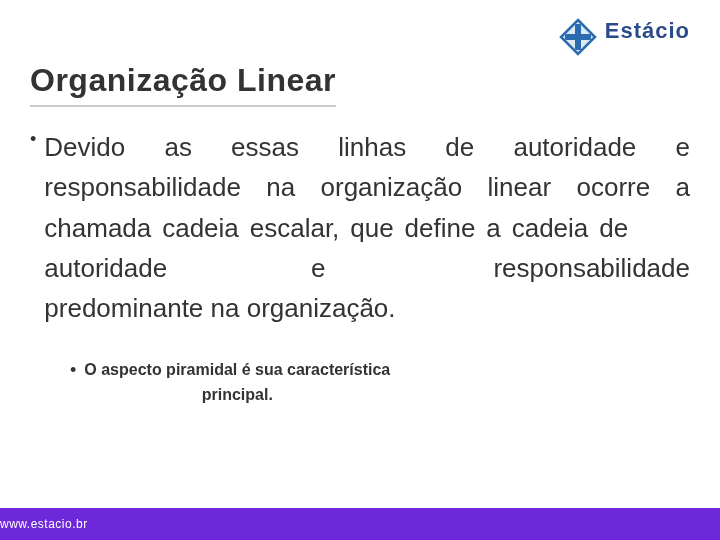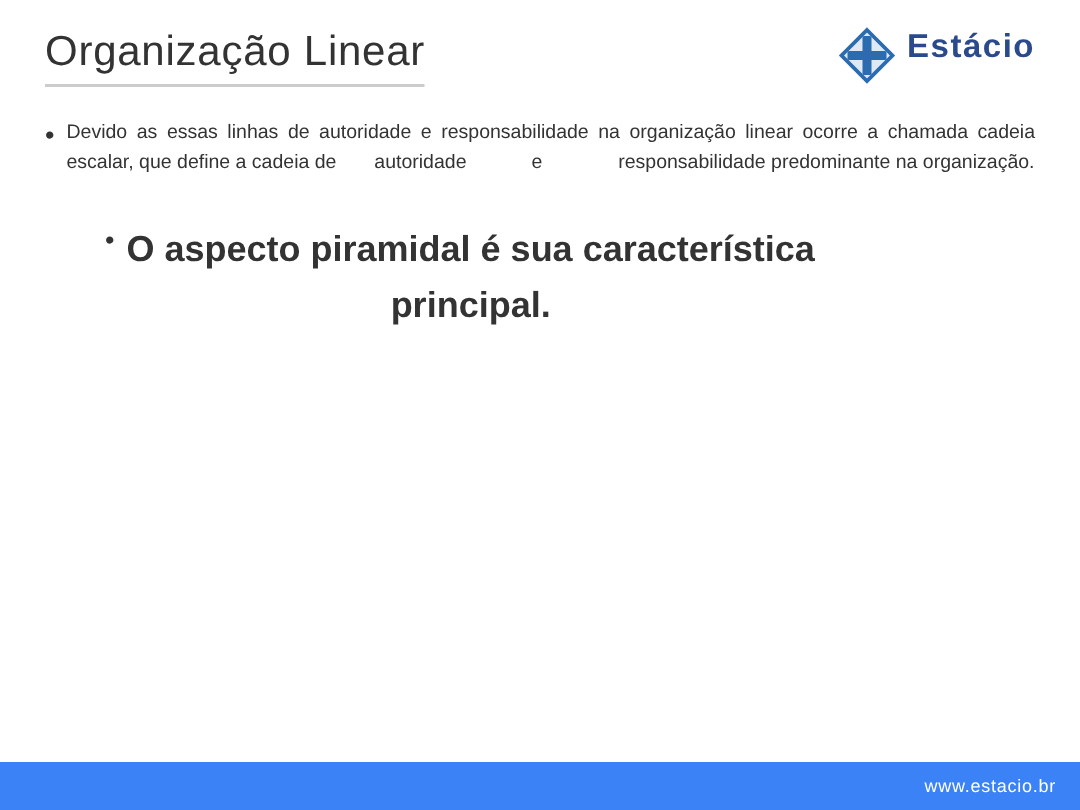--- a/index.html
+++ b/index.html
@@ -26,24 +26,25 @@
     }
 
     .header-area {
       display: flex;
       justify-content: space-between;
       align-items: flex-start;
       padding: 18px 30px 0 30px;
     }
 
     .slide-title {
-      font-size: 28px;
-      font-weight: normal;
+      font-size: 32px;
+      font-weight: bold;
       color: #333333;
       letter-spacing: 0.5px;
+      margin-top: 44px;
     }
 
     .logo-area {
       display: flex;
       gap: 8px;
     }
 
     .logo-icon {
       width: 38px;
       height: 38px;
@@ -72,52 +73,52 @@
 
     .bullet-dot {
       font-size: 18px;
       color: #333333;
       margin-right: 8px;
       margin-top: 2px;
       flex-shrink: 0;
     }
 
     .bullet-text {
-      font-size: 13px;
+      font-size: 26px;
       color: #333333;
       line-height: 1.55;
       text-align: justify;
     }
 
     .bullet-secondary {
       display: flex;
       align-items: flex-start;
       padding-left: 40px;
       margin-top: 10px;
     }
 
     .bullet-secondary .bullet-dot {
       font-size: 18px;
     }
 
     .bullet-bold {
-      font-size: 24px;
+      font-size: 16px;
       color: #333333;
       line-height: 1.55;
       font-weight: bold;
       text-align: center;
     }
 
     .footer-bar {
       width: 100%;
       height: 32px;
-      background: #3b82f6;
+      background: #6d28d9;
       display: flex;
       align-items: center;
-      justify-content: flex-end;
+      justify-content: flex-start;
       padding-right: 16px;
     }
 
     .footer-url {
       color: #ffffff;
       font-size: 12px;
       letter-spacing: 0.5px;
     }
 
     .title-underline {

